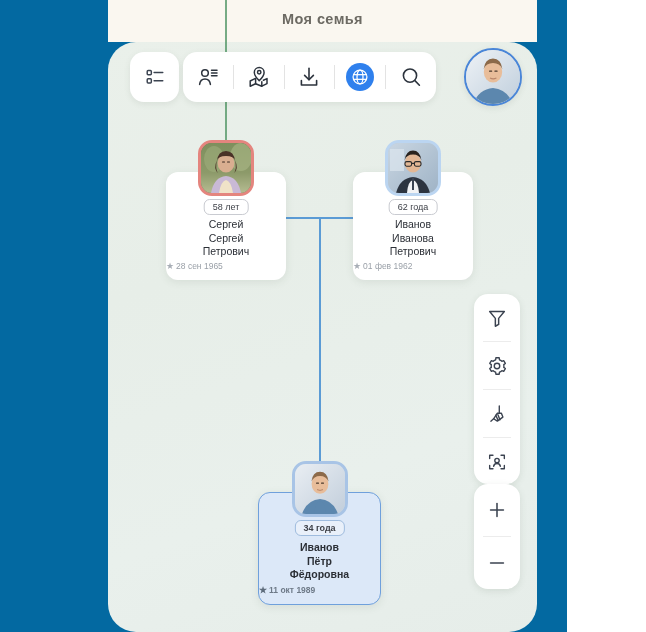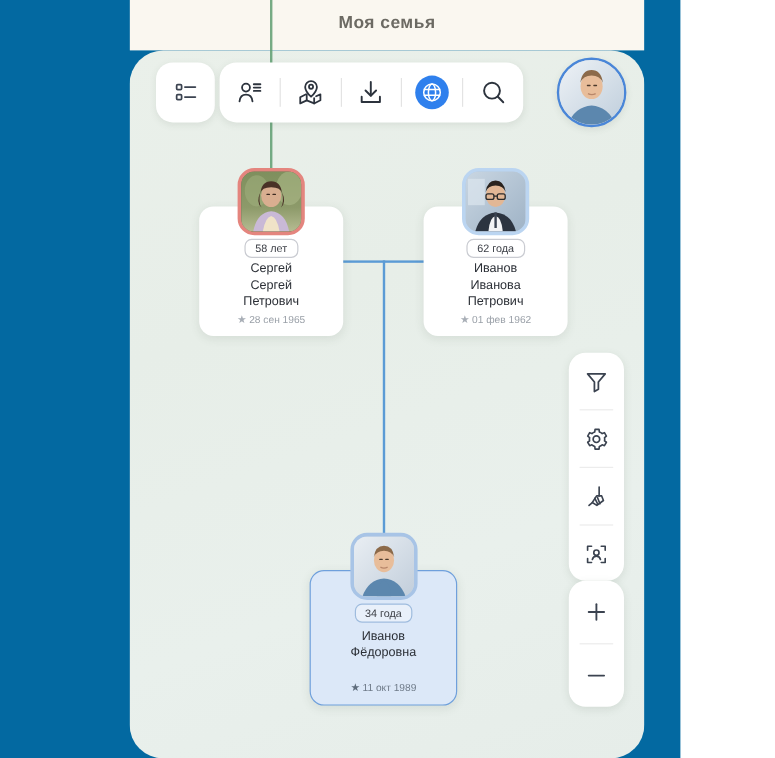--- a/index.html
+++ b/index.html
@@ -92,21 +92,21 @@
   }
   .card.selected .age-badge { background:#E9F0FA; border-color:#9FBCDE; }
 
   .name-lines {
     position:absolute; left:0; top:46px; width:100%; text-align:center;
     font-size:10.5px; line-height:13.5px; color:#2B2F36;
   }
   .card.selected .name-lines { top:48px; }
 
   .birth {
-    position:absolute; left:0; bottom:9px; width:100%; text-align:center;
+    position:absolute; left:0; bottom:9px; width:100%; text-align:left;
     font-size:8.5px; color:#9AA0A8; white-space:nowrap;
   }
   .birth .star { color:#A8AEB6; font-size:9px; margin-right:2px; }
   .card.selected .birth { color:#6E7A88;margin-top:17px; }
   .card.selected .birth .star { color:#5E6C7C; }
 
   
   .rail {
     position:absolute; background:#ffffff; border-radius:14px;
     box-shadow:0 2px 7px rgba(70,90,70,.13); width:46px;
@@ -199,21 +199,21 @@
         <div class="name-lines">
           <div>Иванов</div>
           <div>Иванова</div>
           <div>Петрович</div>
         </div>
         <div class="birth">
           <span class="star">★</span><span>01 фев 1962</span>
         </div>
       </div>
 
-      <div class="card selected" style="left:150px; top:433px;">
+      <div class="card selected" style="left:150px; top:450px;font-weight:bold;">
         <div class="card-avatar son">
           <svg width="50" height="50" viewBox="0 0 50 50">
             <defs>
               <linearGradient id="sbg" x1="0" y1="0" x2="1" y2="1">
                 <stop offset="0%" stop-color="#e9eef3"></stop>
                   <stop offset="100%" stop-color="#c2cedb"></stop>
               </linearGradient>
             </defs>
             <rect width="50" height="50" fill="url(#sbg)"></rect>
             <path d="M7 50 q5-14 18-15 q13 1 18 15 z" fill="#5C87AE"></path>
@@ -221,20 +221,21 @@
             <ellipse cx="25" cy="20" rx="8.4" ry="9.8" fill="#E8BD9A"></ellipse>
             <path d="M16.4 17.5 q1.2-9.8 8.6-9.8 q7.4 0 8.6 9.8 q-2.4-5.6-8.6-5.6 q-6.2 0-8.6 5.6z" fill="#8C6A4A"></path>
             <rect x="21" y="18.6" width="3" height="1.1" rx=".5" fill="#4b3a2c"></rect>
             <rect x="26" y="18.6" width="3" height="1.1" rx=".5" fill="#4b3a2c"></rect>
             <path d="M22 25.6 q3 1.6 6 0" stroke="#b8866a" stroke-width="1" fill="none"></path>
           </svg>
         </div>
         <div class="age-badge">34 года</div>
         <div class="name-lines">
           <div>Иванов</div>
+          <div>Пётр</div>
           <div>Фёдоровна</div>
         </div>
         <div class="birth">
           <span class="star">★</span><span>11 окт 1989</span>
         </div>
       </div>
 
       <div class="rail" id="rail-tools">
         <div class="rail-btn">
           <svg width="22" height="22" viewBox="0 0 24 24" fill="none" stroke="#3b4350" stroke-width="1.6" stroke-linecap="round" stroke-linejoin="round">

